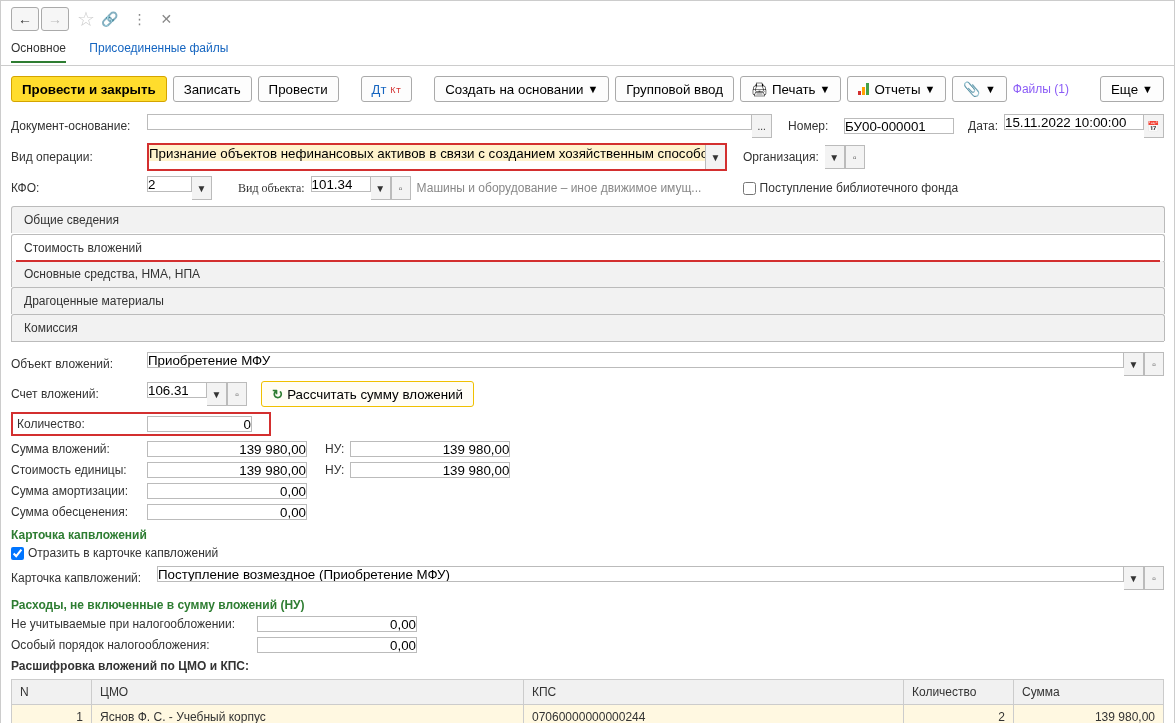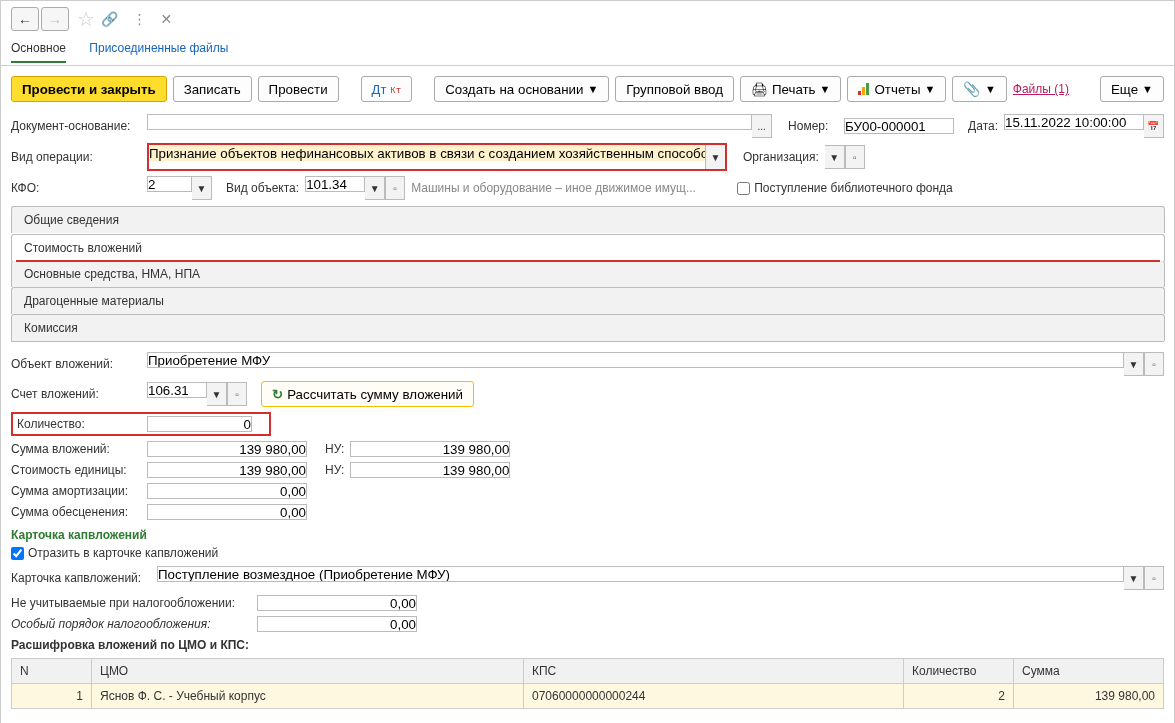--- a/index.html
+++ b/index.html
@@ -29,21 +29,21 @@
 .sub-tab { padding: 6px 12px; border: 1px solid #bbb; border-bottom: none; margin-right: -1px; background: #f2f2f2; cursor: pointer; border-radius: 3px 3px 0 0;}
 .sub-tab.active { background: #fff; position: relative; top: 1px; }
 .sub-tab.active.red-underline::after { content:''; position:absolute; left:4px; right:4px; bottom:-1px; height:2px; background:#d32f2f; }
 .content { padding: 10px 0px; }
 .num-input { text-align: right; }
 .section-title { color: #2e7d32; font-weight: bold; margin: 8px 0 4px; }
 table.data { width: 100%; border-collapse: collapse; }
 table.data th, table.data td { border: 1px solid #ccc; padding: 5px 8px; text-align: left; font-weight:normal;}
 table.data th { background: #f1f1f1; }
 table.data tr.sel td { background: #fff8e1; }
-.link-files { color: #be185d; text-decoration: underline; cursor:pointer;}
+.link-files { color: #8b5cf6; cursor:pointer;}
 .chk { display: inline-flex; align-items: center; gap: 4px; }
 .desc-text { color: #888; overflow:hidden; text-overflow: ellipsis; white-space:nowrap;}
 .icon-sm { font-size: 11px; }
 .attach-icon { font-size: 14px; }
 .print-icon::before{content:"🖨";}
 .chart-icon{display:inline-block;width:12px;height:12px;background:linear-gradient(to top,#d32f2f 33%,transparent 33%),linear-gradient(to top,#ffa000 66%,transparent 66%) 4px 0,linear-gradient(to top,#43a047 100%,transparent) 8px 0;background-size:3px 100%;background-repeat:no-repeat;}
 .green-refresh{color:#2e7d32;font-weight:bold;}
 .red-text{color:#d32f2f;font-size:9px;position:relative;top:2px;font-family:Liberation Mono, monospace;}
 </style>
 </head>
@@ -130,21 +130,21 @@
       <span class="sel-btn" style="border-left:1px solid #bbb;">▫</span>
     </div>
   </div>
 
   <div class="row">
     <span class="lbl" style="width:130px;">КФО:</span>
     <div class="combo">
       <input class="inp" style="width: 45px;" value="2">
       <span class="sel-btn">▼</span>
     </div>
-    <span class="lbl" style="margin-left:8px;">Вид объекта:</span>
+    <span class="lbl" style="margin-left:20px;font-family:Liberation Serif, serif;">Вид объекта:</span>
     <div class="combo">
       <input class="inp" style="width: 60px;" value="101.34">
       <span class="sel-btn">▼</span>
       <span class="sel-btn" style="border-left:1px solid #bbb;">▫</span>
     </div>
     <span class="desc-text" style="width:320px;">Машины и оборудование – иное движимое имущ...</span>
     <label class="chk">
       <input type="checkbox" style=""> 
         <span>Поступление библиотечного фонда</span>
     </label>
@@ -217,26 +217,27 @@
     </label>
     <div class="row">
       <span class="lbl" style="width:140px;">Карточка капвложений:</span>
       <div class="combo" style="flex:1;">
         <input class="inp" style="flex: 1 1 0%;" value="Поступление возмездное (Приобретение МФУ)">
         <span class="sel-btn">▼</span>
         <span class="sel-btn" style="border-left:1px solid #bbb;">▫</span>
       </div>
     </div>
 
+    <div class="section-title">Расходы, не включенные в сумму вложений (НУ)</div>
     <div class="row">
       <span class="lbl" style="width:240px;">Не учитываемые при налогообложении:</span>
       <input class="inp num-input" style="width: 160px;" value="0,00">
     </div>
     <div class="row">
-      <span class="lbl" style="width:240px;font-style:italic;">Особый порядок налогообложения:</span>
+      <span class="lbl" style="width:240px;">Особый порядок налогообложения:</span>
       <input class="inp num-input" style="width: 160px;" value="0,00">
     </div>
 
     <div style="font-weight:bold;margin:6px 0;">Расшифровка вложений по ЦМО и КПС:</div>
     <table class="data">
       <thead>
         <tr>
           <th style="width:80px;">N</th>
           <th>ЦМО</th>
           <th style="width:380px;">КПС</th>

